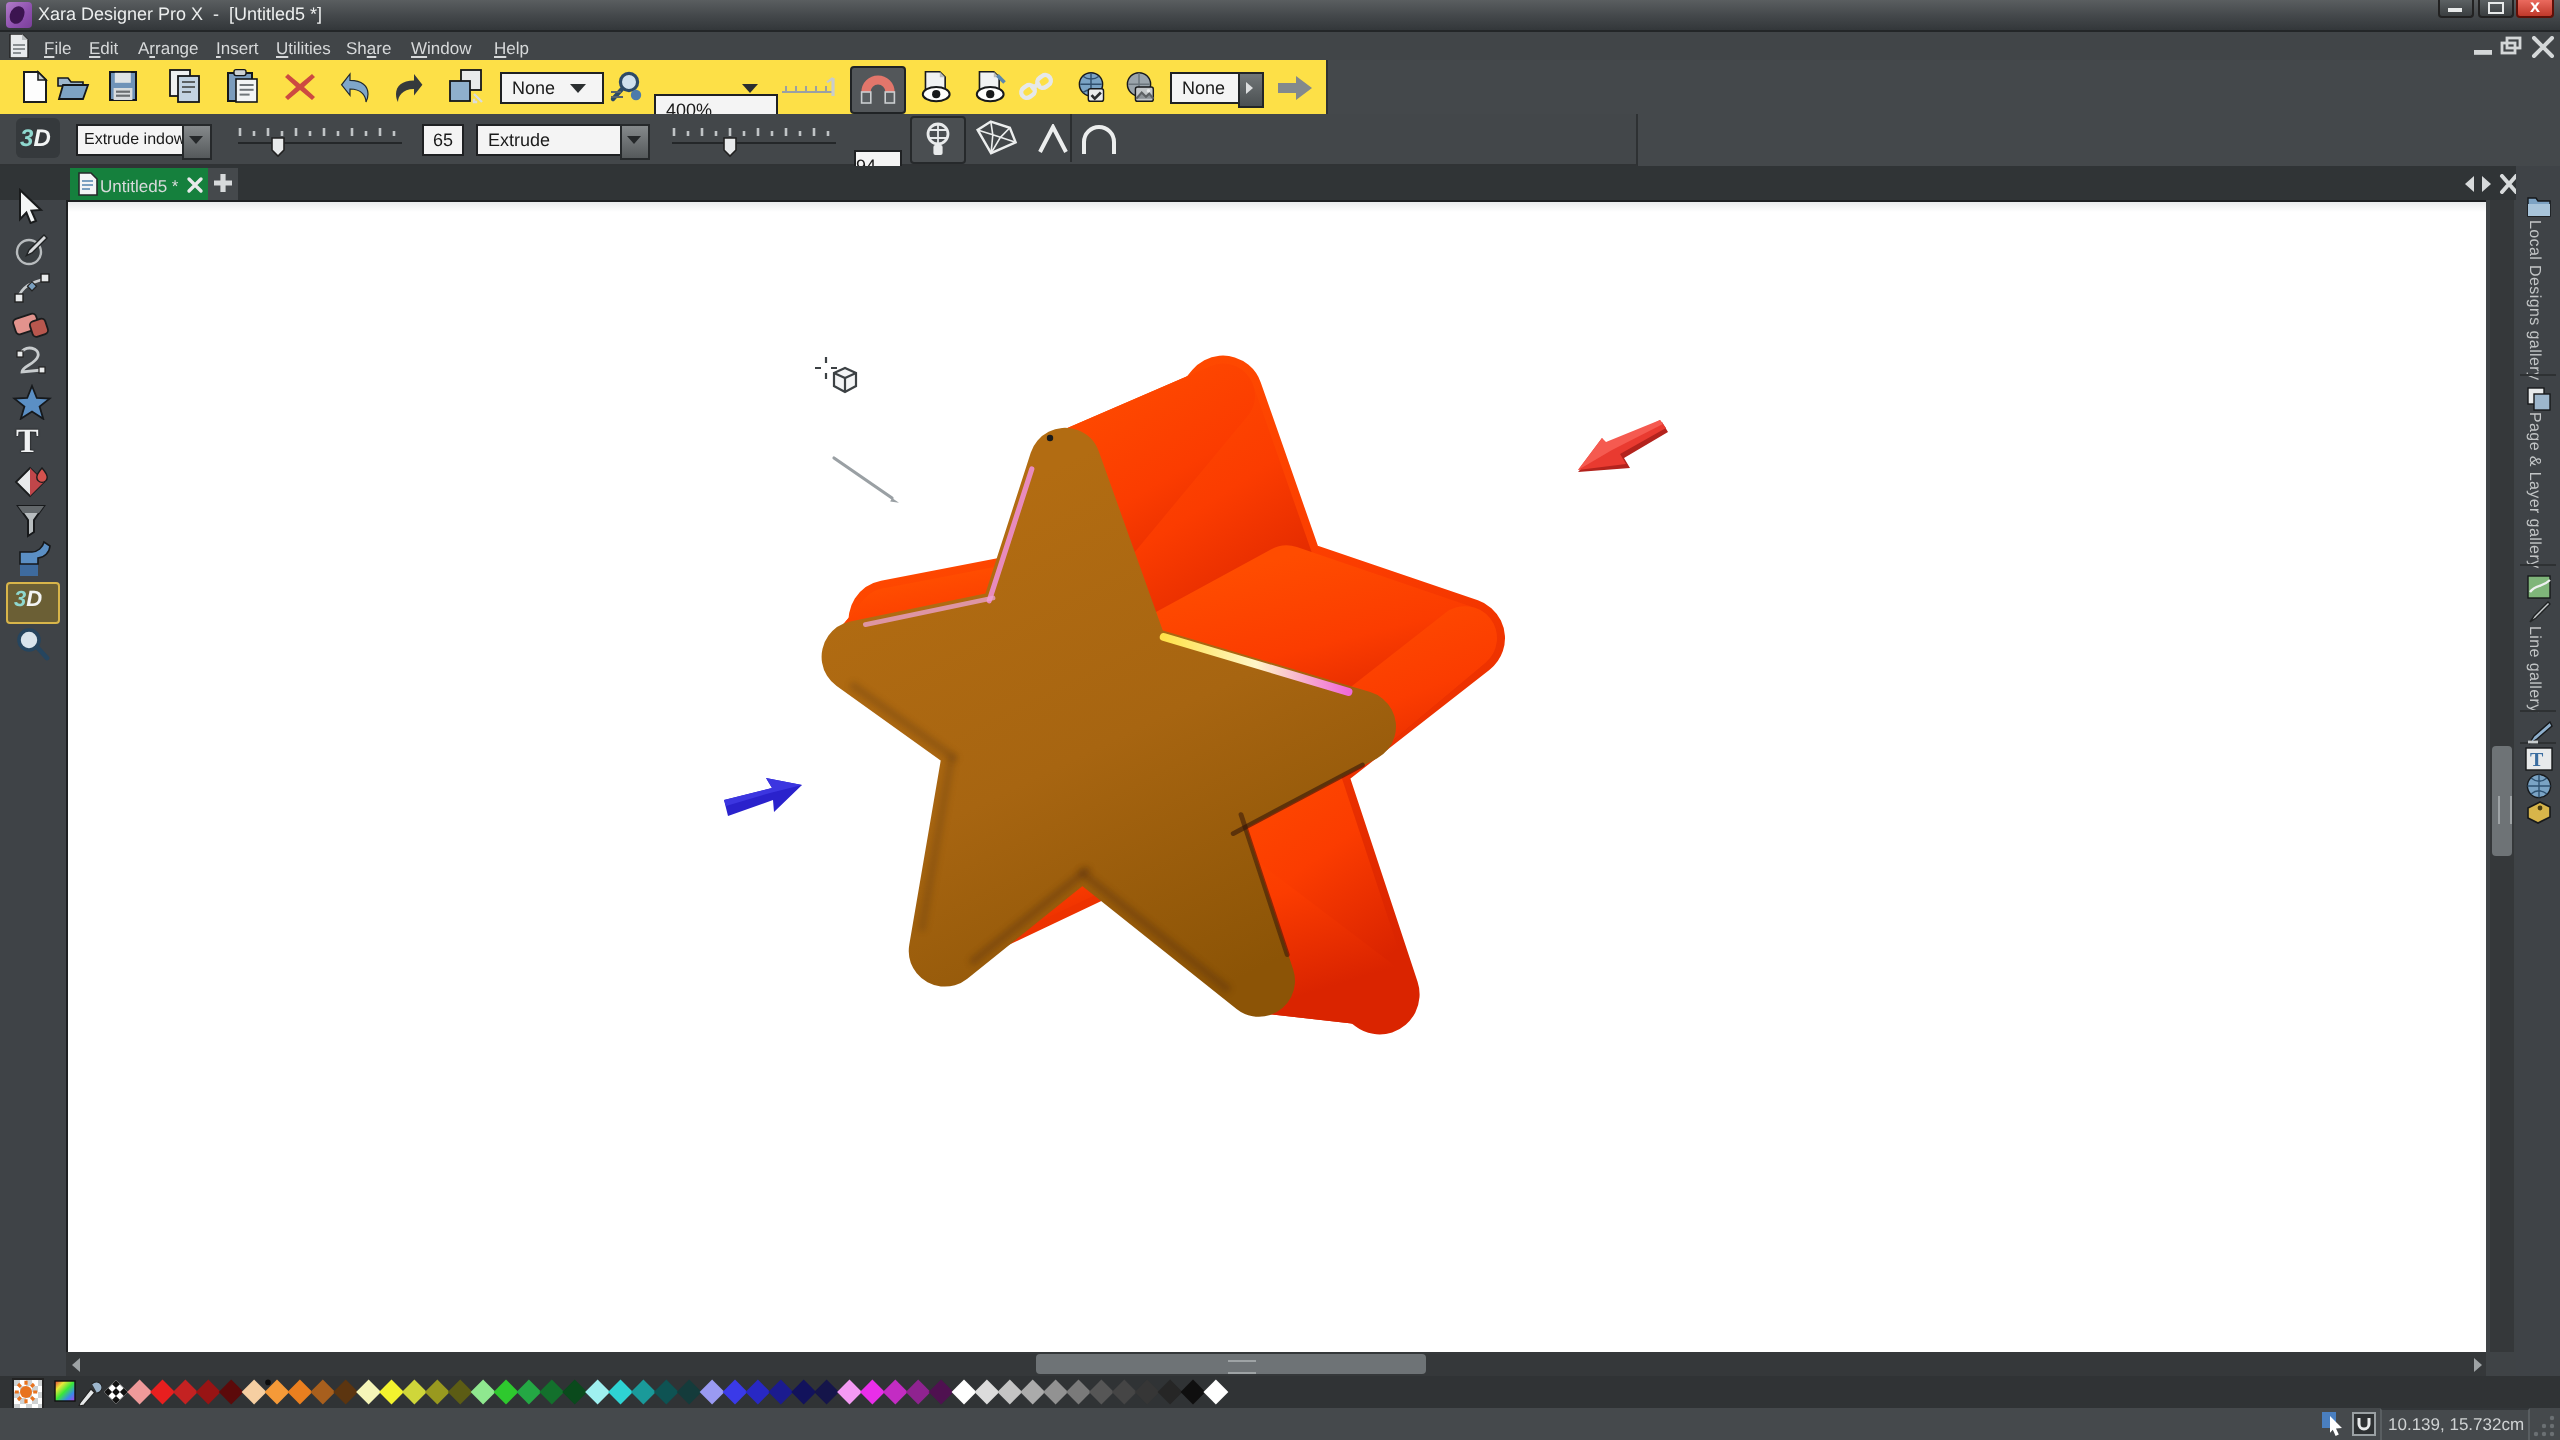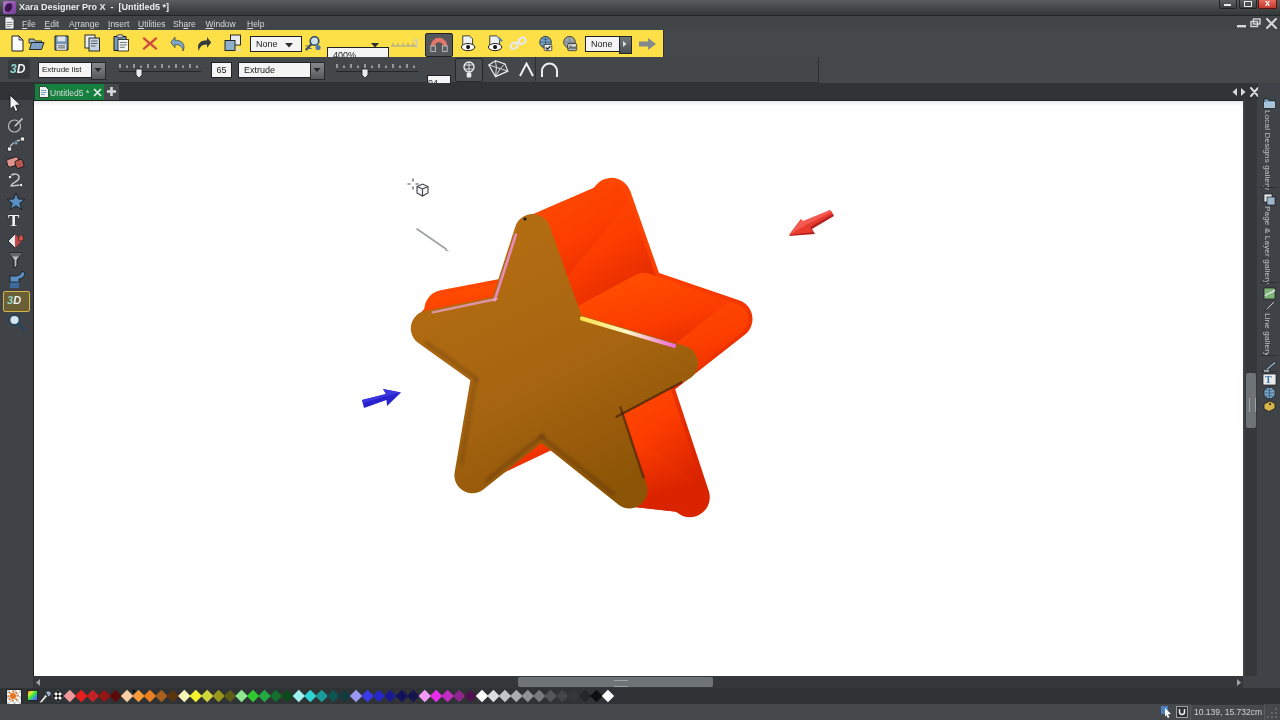--- a/index.html
+++ b/index.html
@@ -2,21 +2,21 @@
 <html><head>
 <meta charset="utf-8">
 <style>
   html,body{margin:0;padding:0;}
   body{width:1280px;height:720px;overflow:hidden;position:relative;
        font-family:"Liberation Sans",sans-serif;background:#3f4346;}
   .abs{position:absolute;}
   
   #titlebar{left:0;top:0;width:1280px;height:15px;
     background:linear-gradient(#5a5e60,#43474a 55%,#33373a);border-bottom:1px solid #232628;}
-  #titletext{left:19px;top:2px;font-size:9px;font-weight:bold;color:#eceeee;letter-spacing:0px;}
+  #titletext{left:19px;top:2px;font-size:9px;font-weight:normal;color:#eceeee;letter-spacing:0px;}
   
   #menubar{left:0;top:16px;width:1280px;height:14px;background:#414548;}
   .menuitem{position:absolute;top:3px;font-size:8.5px;color:#d7d9da;}
   .menuitem u{text-decoration:underline;}
   
   #toolbar{left:0;top:30px;width:663px;height:27px;background:#fde047;
     border-right:1px solid #2e3133;border-bottom:1px solid #2e3133;}
   #toolbarbg{left:664px;top:30px;width:616px;height:53px;background:#44484b;}
   
   #extbar{left:0;top:57px;width:818px;height:25px;background:#43474a;
@@ -203,21 +203,21 @@
       </svg>
     </div>
     <svg class="abs" style="left:638px;top:7px" width="20" height="14" viewBox="0 0 20 14">
       <path d="M1 4.5 h9 v-3.5 l8 6 l-8 6 v-3.5 h-9 z" fill="#83898c"></path>
     </svg>
   </div>
   <div class="abs" id="extbar">
     <div class="abs" style="left:8px;top:2px;width:22px;height:20px;background:#35393c;border-radius:3px;">
       <span class="abs" style="left:2px;top:3px;font-size:12px;font-weight:bold;font-style:italic;color:#8fd8cf;">3<span style="color:#f2f4f4;">D</span></span>
     </div>
-    <div class="whitebox" style="left:38px;top:5px;width:52px;height:14px;line-height:14px;padding-left:3px;font-size:8px;">Extrude list</div>
+    <div class="whitebox" style="left:38px;top:5px;width:52px;height:14px;line-height:14px;padding-left:3px;font-size:8px;">Extrude indow</div>
     <div class="abs" style="left:91px;top:5px;width:13px;height:16px;background:linear-gradient(#85898b,#55595b);border:1px solid #26292b;">
       <svg width="12" height="14">
         <path d="M2.5 5 l3.5 4 l3.5 -4 z" fill="#25282a"></path>
       </svg>
     </div>
     <svg class="abs" style="left:118px;top:4px" width="84" height="18" viewBox="0 0 84 18">
       <path d="M2 3 v4 M9 4.5 v2.5 M16 3 v4 M23 4.5 v2.5 M30 3 v4 M37 4.5 v2.5 M44 3 v4 M51 4.5 v2.5 M58 3 v4 M65 4.5 v2.5 M72 3 v4 M79 4.5 v2.5" stroke="#c0c4c6" stroke-width="1.3"></path>
       <path d="M1 10.5 h82" stroke="#242729" stroke-width="1"></path>
       <path d="M18 8 h6 v6 l-3 3 l-3 -3 z" fill="#e8eaeb" stroke="#222" stroke-width="0.8"></path>
     </svg>

